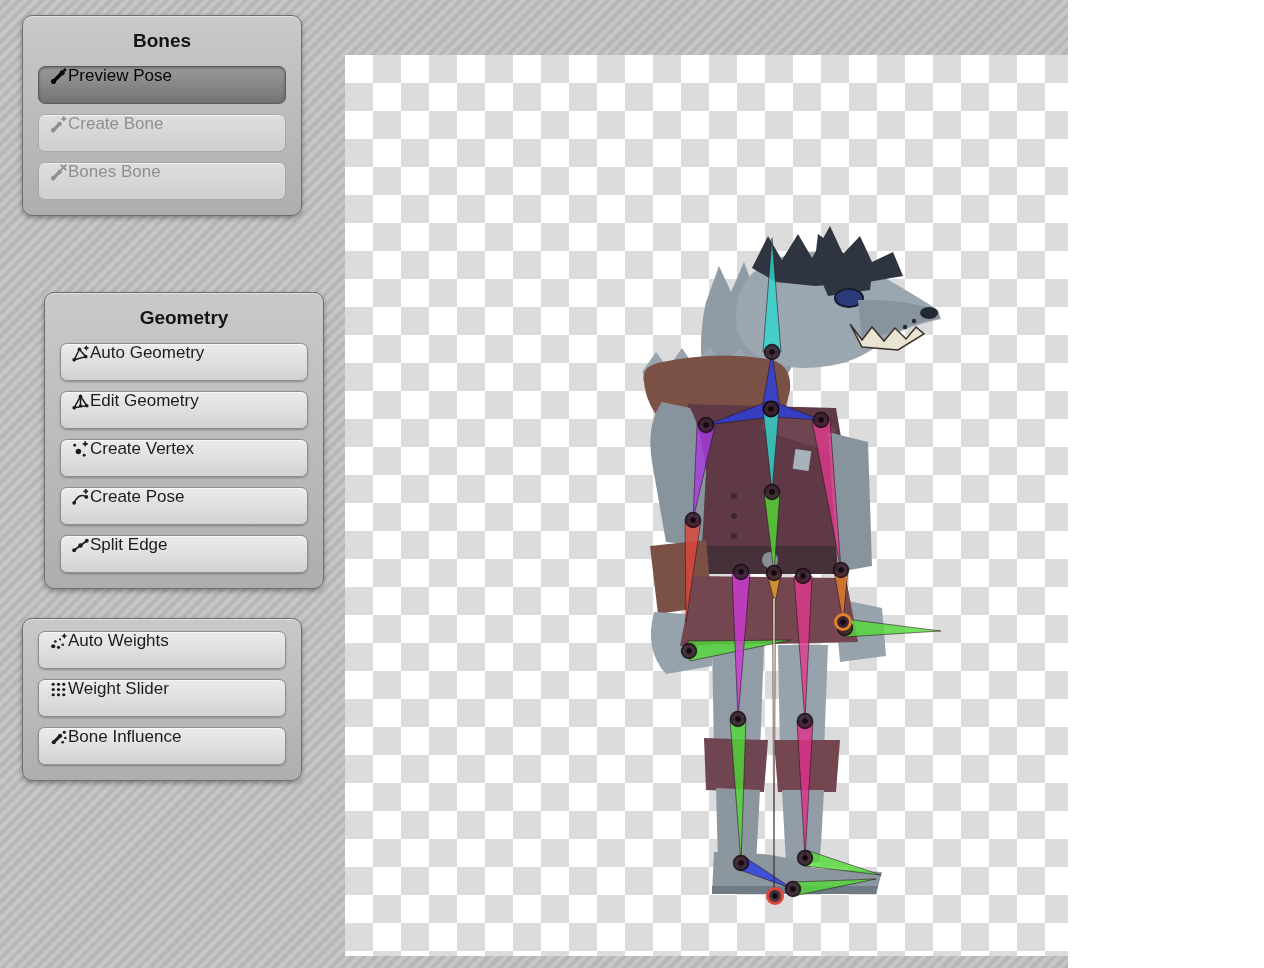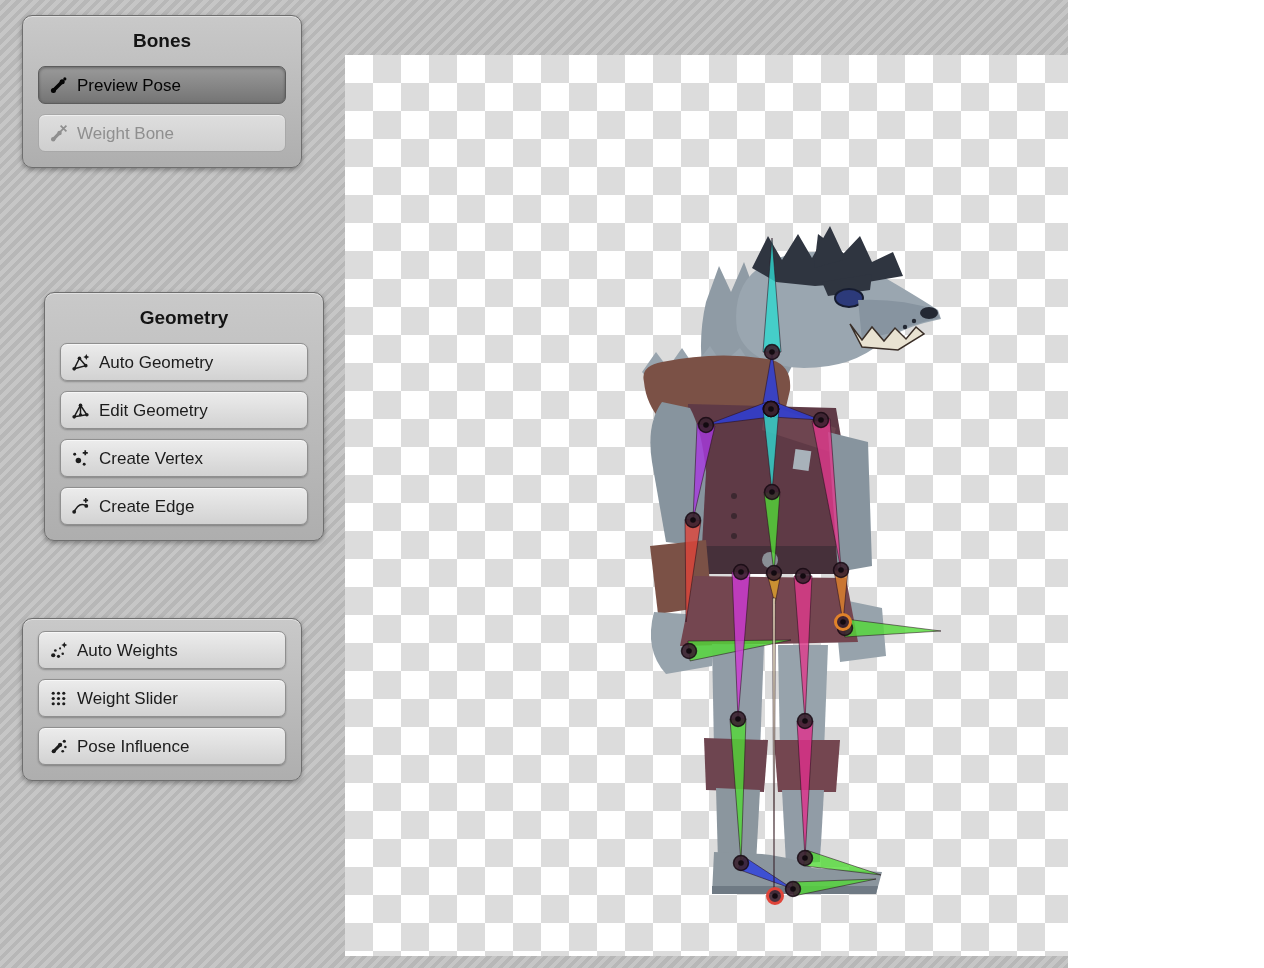--- a/index.html
+++ b/index.html
@@ -13,21 +13,21 @@
       linear-gradient(45deg,#dcdcdc 25%,transparent 25%,transparent 75%,#dcdcdc 75%),
       linear-gradient(45deg,#dcdcdc 25%,transparent 25%,transparent 75%,#dcdcdc 75%);
     background-size:56px 56px;background-position:0 0,28px 28px;}
   #rig-overlay{position:absolute;left:0;top:0;width:1264px;height:968px;z-index:2;pointer-events:none;}
   
   .panel{position:absolute;left:22px;width:280px;z-index:3;box-sizing:border-box;
     background:linear-gradient(#c9c9c9,#aeaeae);border:1px solid #6e6e6e;border-radius:10px;
     padding:12px 15px 15px 15px;
     box-shadow:0 2px 5px rgba(0,0,0,0.35), inset 0 1px 0 rgba(255,255,255,0.45);}
   .panel-title{margin:2px 0 14px 0;text-align:center;font-size:19px;font-weight:600;color:#141414;}
-  .btn{display:flex;align-items:center;gap:9px;height:38px;margin-top:10px;padding:0 10px;
+  .btn{display:flex;gap:0;height:38px;margin-top:10px;padding:0 10px;
     border:1px solid #8f8f8f;border-radius:7px;cursor:pointer;box-sizing:border-box;
     background:linear-gradient(#ececec,#d2d2d2);color:#1c1c1c;
     box-shadow:0 1px 2px rgba(0,0,0,0.28), inset 0 1px 0 rgba(255,255,255,0.6);}
   .btn:first-of-type{margin-top:0;}
   .btn-label{font-size:17px;line-height:1;white-space:nowrap;}
   .icon{width:19px;height:19px;flex:0 0 19px;}
   .btn.state-disabled{background:linear-gradient(#dedede,#cfcfcf);color:#8f8f8f;
     border-color:#a8a8a8;box-shadow:inset 0 1px 0 rgba(255,255,255,0.5);cursor:default;}
   .btn.state-selected{background:linear-gradient(#9a9a9a,#747474);color:#050505;
     border-color:#5c5c5c;box-shadow:inset 0 1px 3px rgba(0,0,0,0.35);}
@@ -207,24 +207,35 @@
           </g>
         </svg>
       <span class="btn-label">Preview Pose</span>
     </div>
     <div class="btn state-disabled">
       <svg class="icon" viewBox="0 0 18 18">
           <g fill="currentColor">
             <circle cx="4" cy="14.5" r="2.1"></circle>
             <circle cx="10" cy="8.5" r="2.1"></circle>
             <path d="M4,14.5 L10,8.5" stroke="currentColor" stroke-width="3" stroke-linecap="round" fill="none"></path>
+            <path d="M14,1.2 V6 M11.6,3.6 H16.4" stroke="currentColor" stroke-width="1.6" fill="none"></path>
+          </g>
+        </svg>
+      <span class="btn-label">Create Bone</span>
+    </div>
+    <div class="btn state-disabled">
+      <svg class="icon" viewBox="0 0 18 18">
+          <g fill="currentColor">
+            <circle cx="4" cy="14.5" r="2.1"></circle>
+            <circle cx="10" cy="8.5" r="2.1"></circle>
+            <path d="M4,14.5 L10,8.5" stroke="currentColor" stroke-width="3" stroke-linecap="round" fill="none"></path>
             <path d="M11,1.5 L16.5,7 M16.5,1.5 L11,7" stroke="currentColor" stroke-width="1.6" fill="none"></path>
           </g>
         </svg>
-      <span class="btn-label">Weight Bone</span>
+      <span class="btn-label">Bones Bone</span>
     </div>
   </section>
 
   <section class="panel" id="panel-geometry">
     <h2 class="panel-title">Geometry</h2>
     <div class="btn state-normal">
       <svg class="icon" viewBox="0 0 18 18">
           <g fill="currentColor">
             <path d="M3,15 L8,5 L14,12 Z" fill="none" stroke="currentColor" stroke-width="1.4"></path>
             <circle cx="3" cy="15" r="1.7"></circle>
@@ -260,21 +271,32 @@
     </div>
     <div class="btn state-normal">
       <svg class="icon" viewBox="0 0 18 18">
           <g fill="currentColor">
             <path d="M3,14 Q8,4 14.5,8.5" fill="none" stroke="currentColor" stroke-width="1.5"></path>
             <circle cx="3" cy="14" r="1.8"></circle>
             <circle cx="14.5" cy="8.5" r="1.8"></circle>
             <path d="M14,1 V5.4 M11.8,3.2 H16.2" stroke="currentColor" stroke-width="1.5" fill="none"></path>
           </g>
         </svg>
-      <span class="btn-label">Create Edge</span>
+      <span class="btn-label">Create Pose</span>
+    </div>
+    <div class="btn state-normal">
+      <svg class="icon" viewBox="0 0 18 18">
+          <g fill="currentColor">
+            <path d="M3,13.5 L15,4.5" stroke="currentColor" stroke-width="1.5" fill="none"></path>
+            <circle cx="3" cy="13.5" r="1.8"></circle>
+            <circle cx="15" cy="4.5" r="1.8"></circle>
+            <circle cx="9" cy="9" r="2.1"></circle>
+          </g>
+        </svg>
+      <span class="btn-label">Split Edge</span>
     </div>
   </section>
 
   <section class="panel" id="panel-weights">
     <div class="btn state-normal">
       <svg class="icon" viewBox="0 0 18 18">
           <g fill="currentColor">
             <circle cx="4" cy="13.5" r="2"></circle>
             <circle cx="9" cy="14.5" r="1.5"></circle>
             <circle cx="13" cy="12" r="1.2"></circle>
@@ -305,17 +327,17 @@
       <svg class="icon" viewBox="0 0 18 18">
           <g fill="currentColor">
             <circle cx="4.5" cy="13.5" r="2"></circle>
             <circle cx="10.5" cy="7.5" r="2"></circle>
             <path d="M4.5,13.5 L10.5,7.5" stroke="currentColor" stroke-width="2.8" stroke-linecap="round" fill="none"></path>
             <circle cx="14.5" cy="4" r="1.5"></circle>
             <circle cx="15.5" cy="9.5" r="1.2"></circle>
             <circle cx="13" cy="13.5" r="1.3"></circle>
           </g>
         </svg>
-      <span class="btn-label">Pose Influence</span>
+      <span class="btn-label">Bone Influence</span>
     </div>
   </section>
 
 </div>
 
 </body></html>

